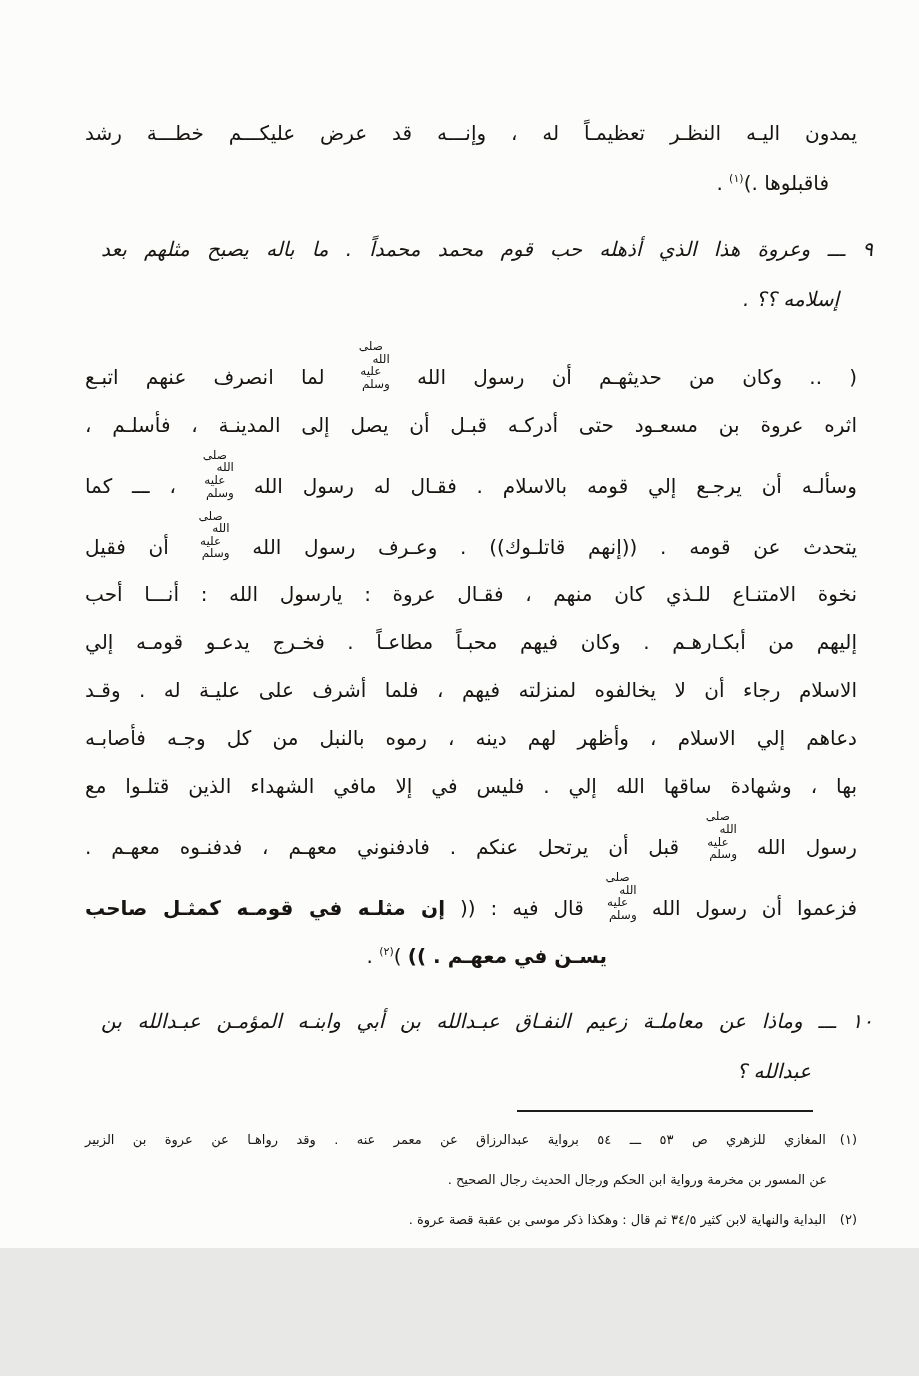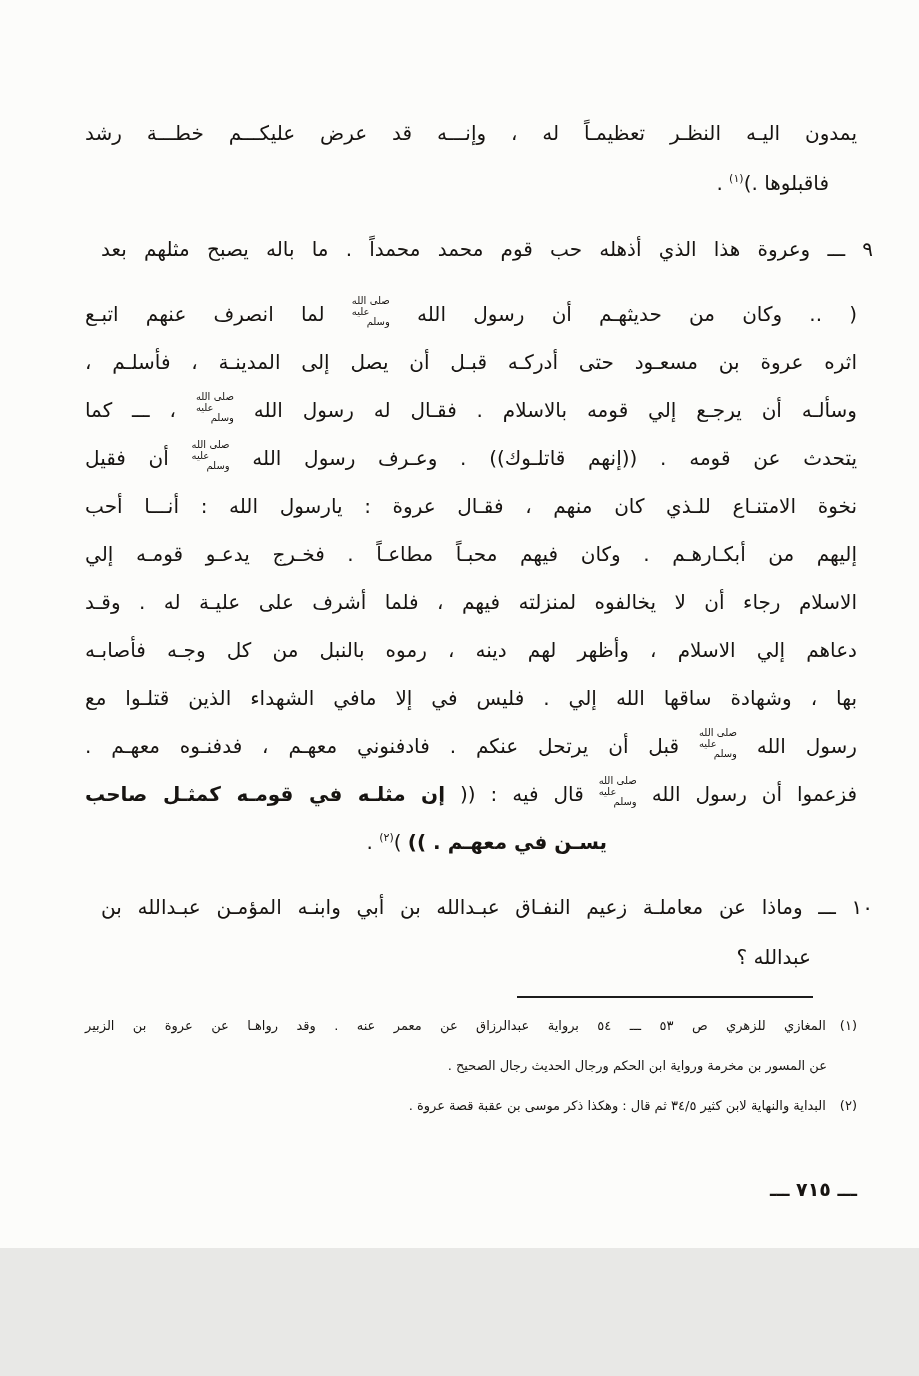--- a/index.html
+++ b/index.html
@@ -23,34 +23,34 @@
     white-space:nowrap;
   }
   .ln.j{
     text-align:justify;
     text-align-last:justify;
     white-space:normal;
   }
   .ln.e{text-align:right;}
   .para{margin:0;}
   .para.gap{margin-top:16px;}
-  .para.outdent{margin-left:16px;margin-right:-16px;}
+  .para.outdent{margin-left:16px;margin-right:-16px;font-style:italic;}
   .quote .ln{line-height:48px;}
   .bold-seg{font-weight:bold;}
   sup.fnref{
     font-size:11px;
     vertical-align:8px;
     line-height:0;
   }
   .saw{
     display:inline-block;
     width:38px;
-    font-size:10px;
+    font-size:12px;
     line-height:1.05;
-    text-align:left;
+    text-align:center;
     vertical-align:-4px;
     letter-spacing:0;
     white-space:normal;
   }
   .saw span{display:block;}
   
   .footnotes{margin-top:14px;}
   .fn-sep{
     height:2px;background:#1c1c1c;
     width:296px;
@@ -74,20 +74,21 @@
 
 <div class="page">
   <div class="text-block">
     <div id="body-text">
         <div class="para">
           <div class="ln j"><span>يمدون اليـه النظـر تعظيمـاً له ، وإنـــه قد عرض عليكـــم خطـــة رشد</span></div>
           <div class="ln e" style="padding-right: 28px;"><span>فاقبلوها .)</span><sup class="fnref">(١)</sup><span> .</span></div>
         </div>
         <div class="para gap outdent">
           <div class="ln j"><span>٩ ـــ وعروة هذا الذي أذهله حب قوم محمد محمداً . ما باله يصبح مثلهم بعد</span></div>
+          <div class="ln e" style="padding-right: 34px;"><span>إسلامه ؟؟ .</span></div>
         </div>
         <div class="para gap quote">
           <div class="ln j"><span>( .. وكان من حديثهـم أن رسول الله </span><span class="saw"><span>صلى الله</span><span>عليه وسلم</span></span><span> لما انصرف عنهم اتبـع</span></div>
           <div class="ln j"><span>اثره عروة بن مسعـود حتى أدركـه قبـل أن يصل إلى المدينـة ، فأسلـم ،</span></div>
           <div class="ln j"><span>وسألـه أن يرجـع إلي قومه بالاسلام . فقـال له رسول الله </span><span class="saw"><span>صلى الله</span><span>عليه وسلم</span></span><span> ، ـــ كما</span></div>
           <div class="ln j"><span>يتحدث عن قومه . ((إنهم قاتلـوك)) . وعـرف رسول الله </span><span class="saw"><span>صلى الله</span><span>عليه وسلم</span></span><span> أن فقيل</span></div>
           <div class="ln j"><span>نخوة الامتنـاع للـذي كان منهم ، فقـال عروة : يارسول الله : أنـــا أحب</span></div>
           <div class="ln j"><span>إليهم من أبكـارهـم . وكان فيهم محبـاً مطاعـاً . فخـرج يدعـو قومـه إلي</span></div>
           <div class="ln j"><span>الاسلام رجاء أن لا يخالفوه لمنزلته فيهم ، فلما أشرف على عليـة له . وقـد</span></div>
           <div class="ln j"><span>دعاهم إلي الاسلام ، وأظهر لهم دينه ، رموه بالنبل من كل وجـه فأصابـه</span></div>

